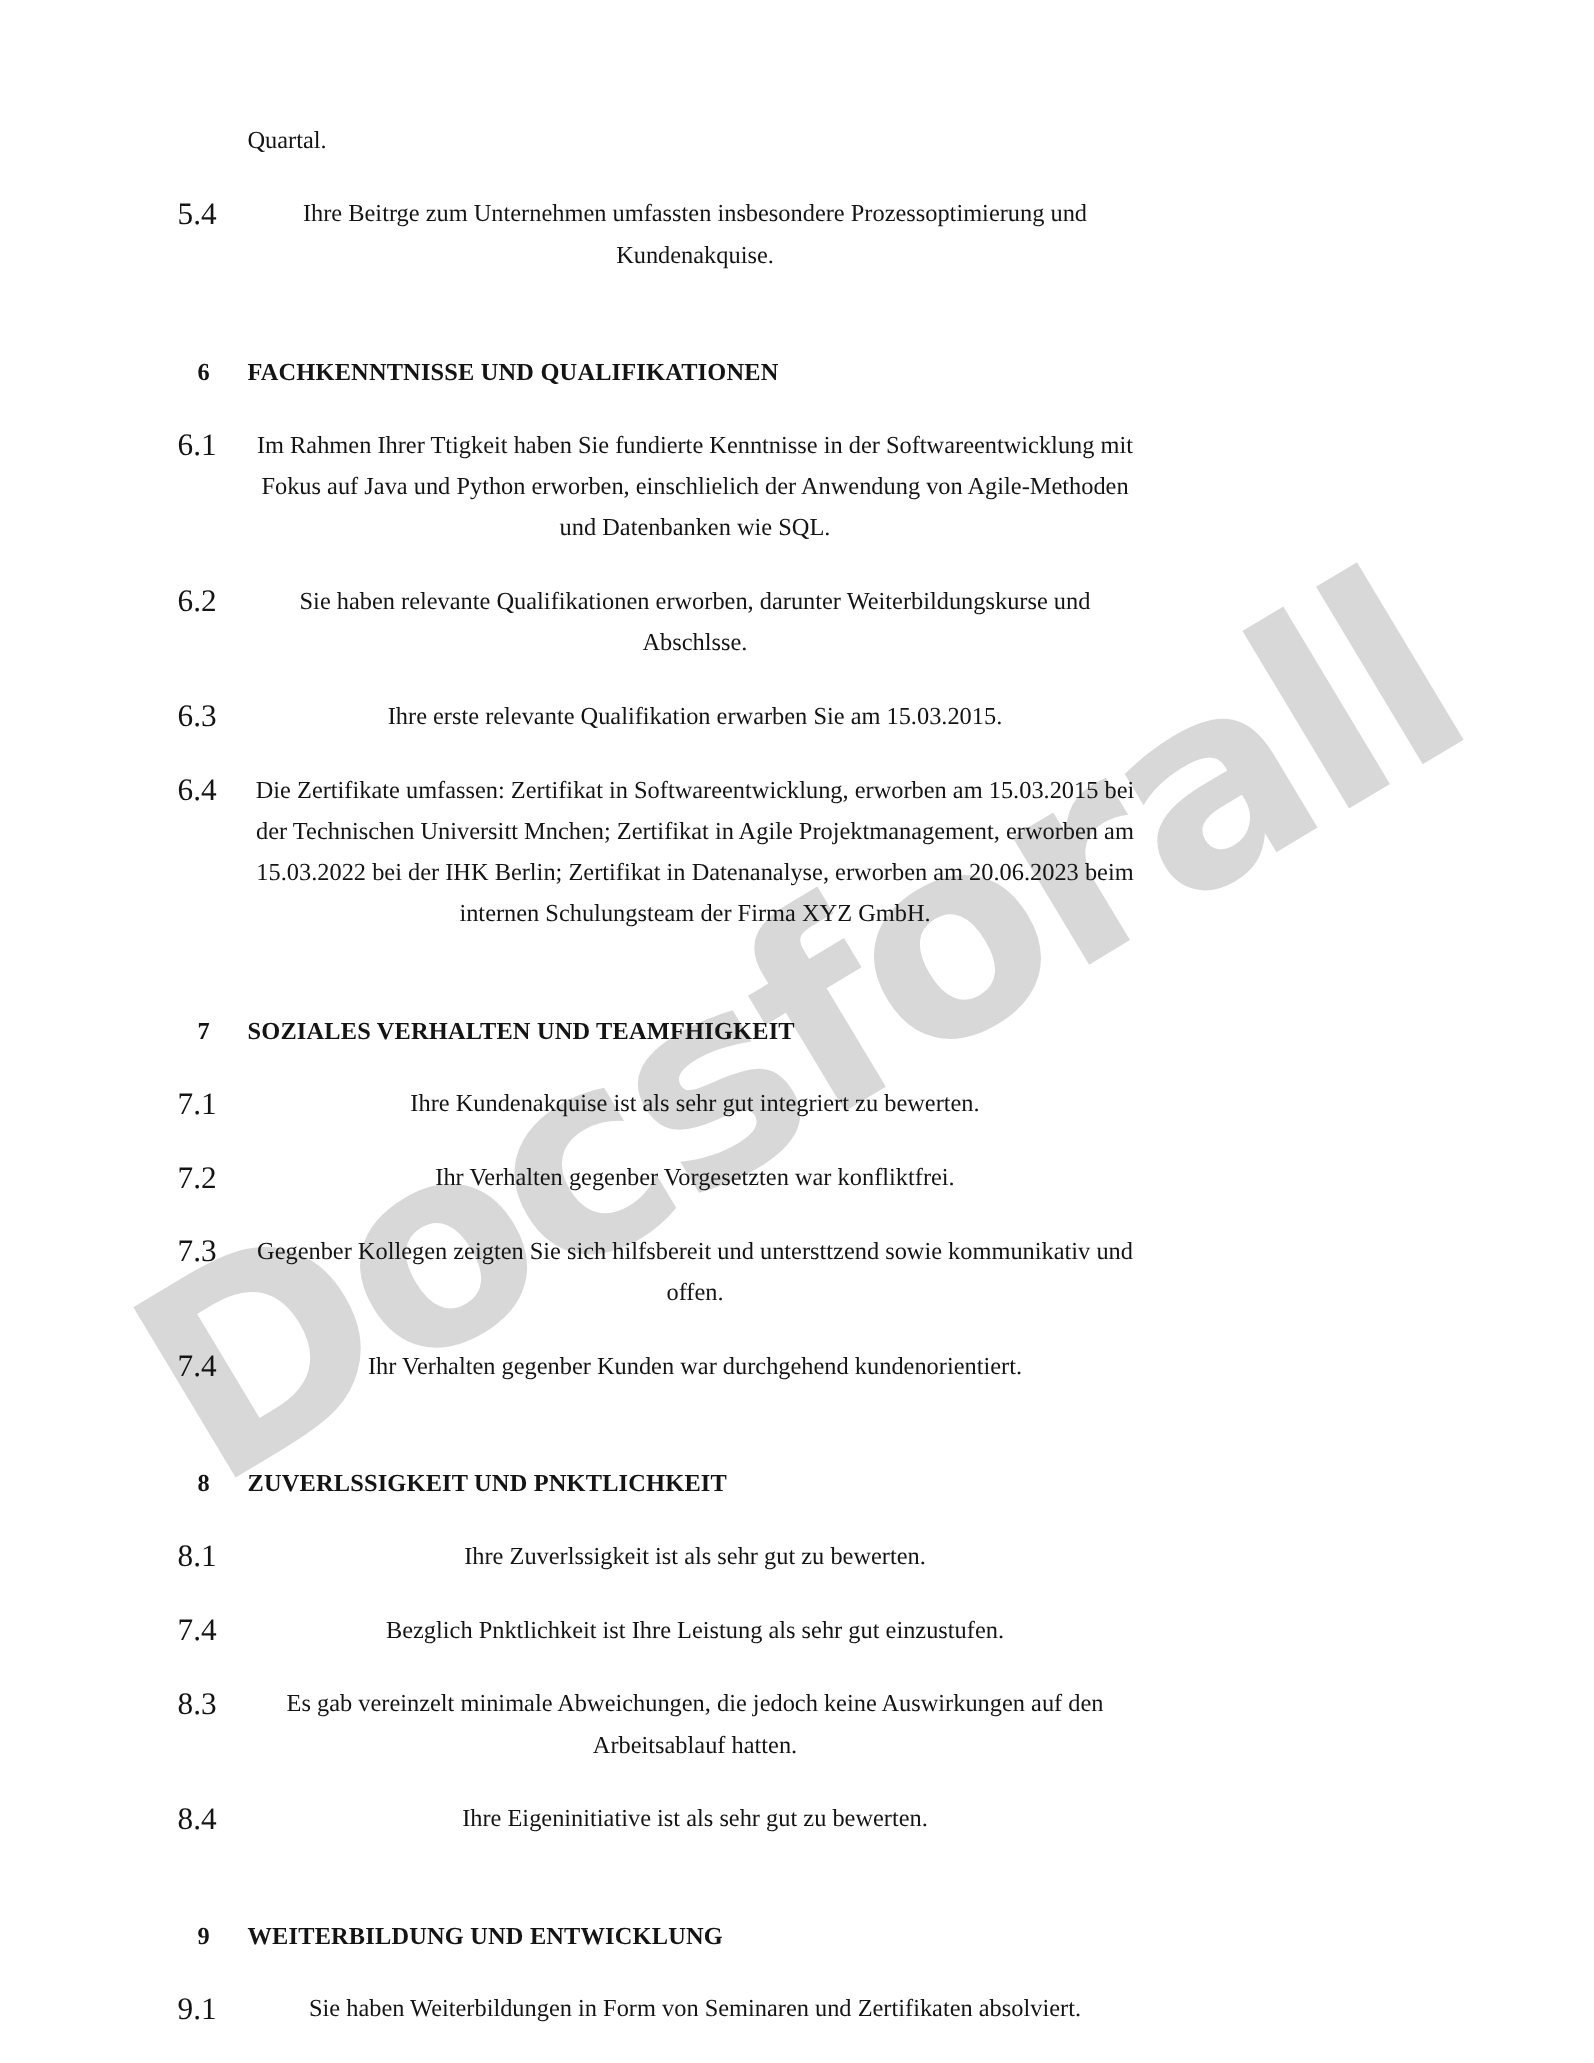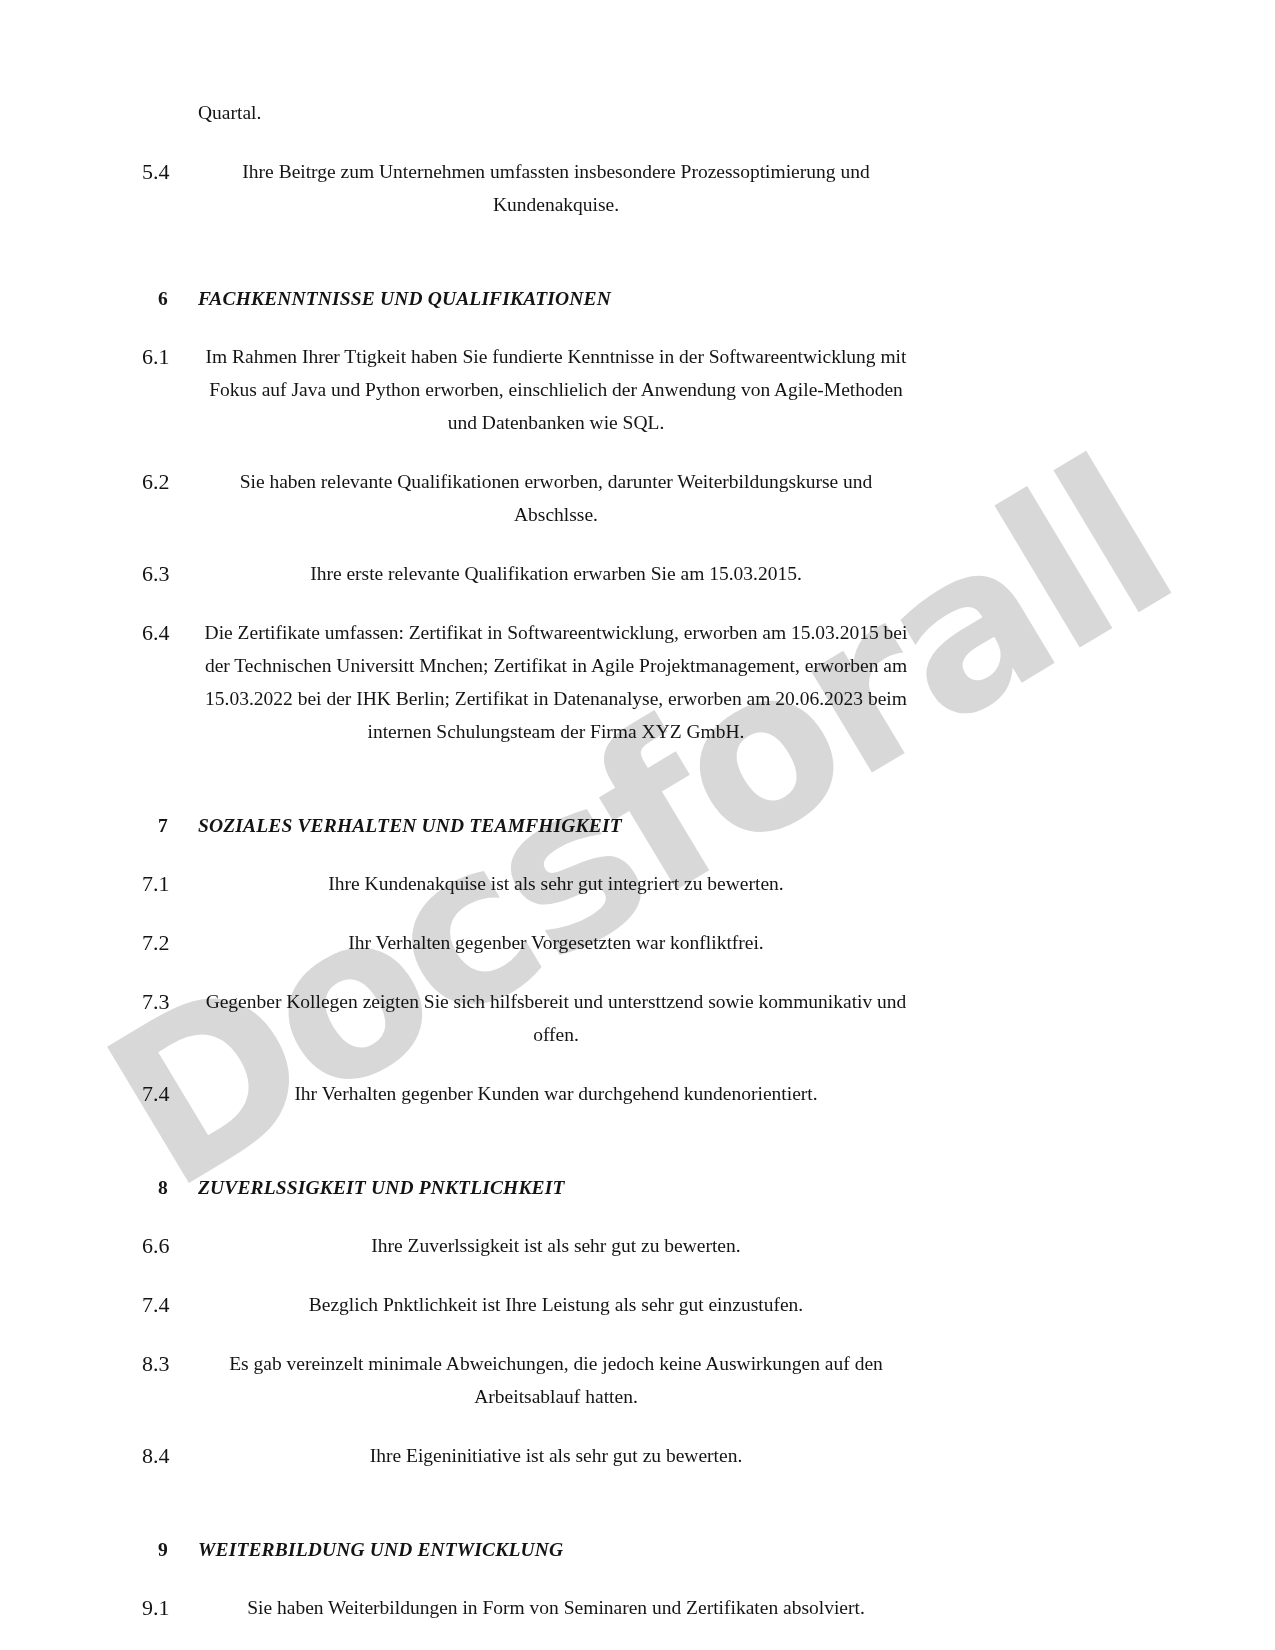--- a/index.html
+++ b/index.html
@@ -45,21 +45,21 @@
     box-sizing: border-box;
   }
 
   .clause {
     display: flex;
     align-items: flex-start;
     margin-bottom: 26px;
   }
   .clause-num {
     flex: 0 0 62px;
-    font-size: 22px;
+    font-size: 25px;
     line-height: 33px;
     text-align: left;
     padding-left: 6px;
     box-sizing: border-box;
   }
   .clause-body {
     flex: 1 1 auto;
     font-size: 19.5px;
     line-height: 33px;
     text-align: center;
@@ -87,21 +87,20 @@
     font-weight: 700;
     padding-left: 22px;
     box-sizing: border-box;
   }
   .heading-text {
     flex: 1 1 auto;
     font-size: 19.5px;
     line-height: 31px;
     font-weight: 700;
     letter-spacing: 0.15px;
-    font-style: italic;
   }
 </style>
 </head>
 <body>
 
 <div class="page">
 
   <div class="watermark">Docsforall</div>
 
   <div class="content" id="doc-content">
@@ -148,21 +147,21 @@
       </div>
       <div class="clause">
         <div class="clause-num">7.4</div>
         <div class="clause-body">Ihr Verhalten gegenber Kunden war durchgehend kundenorientiert.</div>
       </div>
       <div class="heading">
         <div class="heading-num">8</div>
         <div class="heading-text">ZUVERLSSIGKEIT UND PNKTLICHKEIT</div>
       </div>
       <div class="clause">
-        <div class="clause-num">6.6</div>
+        <div class="clause-num">8.1</div>
         <div class="clause-body"><span>Ihre Zuverlssigkeit ist als </span><b>sehr gut</b><span> zu bewerten.</span></div>
       </div>
       <div class="clause">
         <div class="clause-num">7.4</div>
         <div class="clause-body"><span>Bezglich Pnktlichkeit ist Ihre Leistung als </span><b>sehr gut</b><span> einzustufen.</span></div>
       </div>
       <div class="clause">
         <div class="clause-num">8.3</div>
         <div class="clause-body">Es gab vereinzelt minimale Abweichungen, die jedoch keine Auswirkungen auf den Arbeitsablauf hatten.</div>
       </div>

